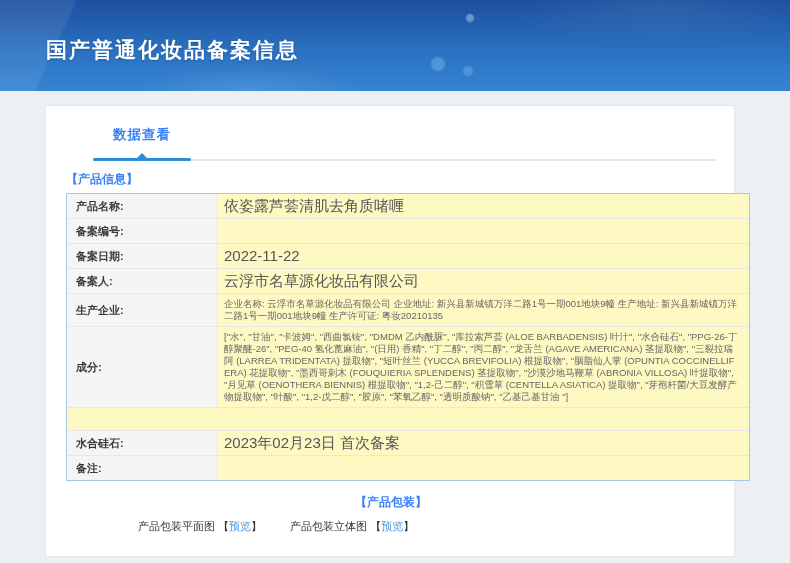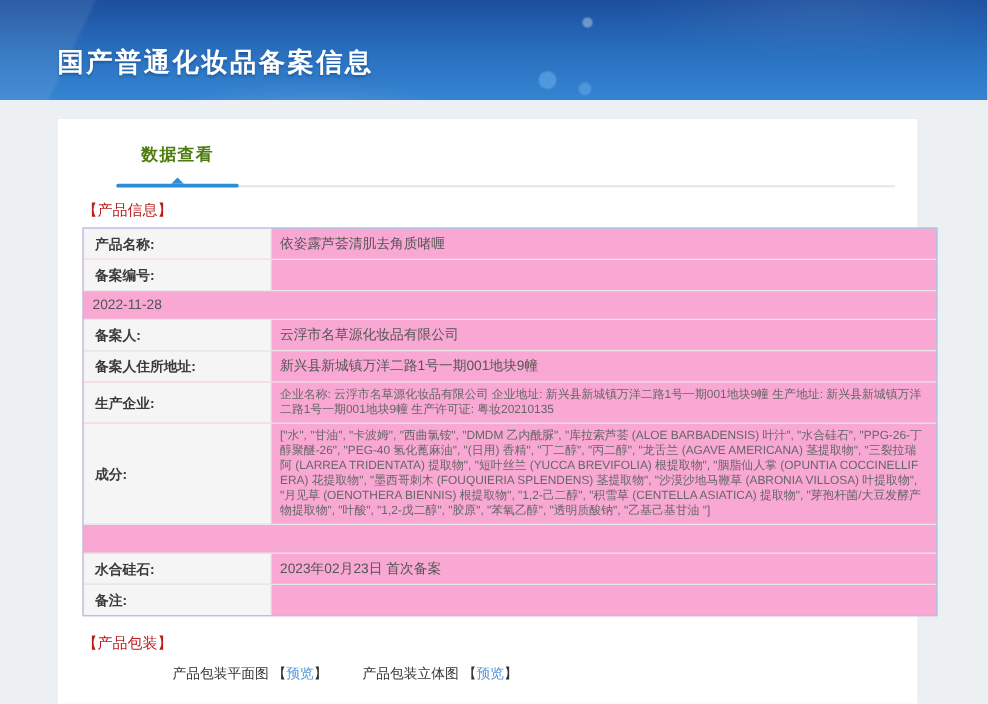--- a/index.html
+++ b/index.html
@@ -4,21 +4,21 @@
 <style>
   * { margin:0; padding:0; box-sizing:border-box; }
   html,body { width:790px; height:563px; overflow:hidden; }
   body {
     font-family:"Liberation Sans","DejaVu Sans",sans-serif;
     background:#edf0f3;
     color:#333;
   }
   
   .hero {
-    height:80px;
+    height:91px;
     background:
       radial-gradient(circle 5px at 470px 18px, rgba(255,255,255,.35) 0 3px, rgba(255,255,255,0) 5px),
       radial-gradient(circle 8px at 438px 64px, rgba(140,205,255,.35) 0 6px, rgba(255,255,255,0) 8px),
       radial-gradient(circle 6px at 468px 71px, rgba(140,205,255,.30) 0 4px, rgba(255,255,255,0) 6px),
       radial-gradient(ellipse 160px 34px at 250px 88px, rgba(255,255,255,.10), rgba(255,255,255,0) 70%),
       radial-gradient(ellipse 220px 60px at 660px 6px, rgba(255,255,255,.07), rgba(255,255,255,0) 70%),
       linear-gradient(115deg, rgba(255,255,255,.08) 0 9%, rgba(255,255,255,0) 9.5% 100%),
       linear-gradient(180deg,#1c4f9e 0%, #2a71c0 55%, #3584d2 100%);
     position:relative;
   }
@@ -38,56 +38,56 @@
   .tabs { position:relative; margin-left:27px; margin-right:0; height:40px; }
   .tabs-divider {
     position:absolute; left:0; right:0; bottom:0; height:2px; background:#e9e9e9;
   }
   .tab {
     position:absolute; left:0; bottom:0; width:98px; height:40px;
     text-align:center; cursor:pointer;
   }
   .tab-label {
     display:block; padding-top:5px;
-    font-size:13.5px; font-weight:bold; color:#4d7c0f; letter-spacing:1px;
+    font-size:13.5px; font-weight:bold; color:#3b82f6; letter-spacing:1px;
   }
   .tab-underline {
     position:absolute; left:0; right:0; bottom:0; height:3px; background:#2b8ed6; border-radius:2px;
   }
   .tab-caret {
     position:absolute; left:50%; bottom:3px; margin-left:-5px;
     width:0; height:0;
     border-left:5px solid transparent; border-right:5px solid transparent;
     border-bottom:5px solid #2b8ed6;
   }
   
-  .sec-heading { font-size:12px; font-weight:normal; color:#b91c1c; }
+  .sec-heading { font-size:12px; font-weight:bold; color:#3b82f6; }
   .sec-product { margin:10px 0 5px 0; }
   
   .ptable {
-    width:684px; border:1px solid #a9c6e8; background:#f9a8d4;
+    width:684px; border:1px solid #a9c6e8; background:#fef9c3;
   }
   .trow {
     display:flex; min-height:23px; border-bottom:1px solid #e7e7e7; align-items:center;
   }
   .trow:last-child { border-bottom:none;justify-content:center; }
   .tlabel {
     width:150px; flex:0 0 150px; align-self:stretch;
     background:#f5f5f5; border-right:1px solid #ededed;
     font-size:11px; font-weight:bold; color:#3a3a3a;
     padding:5px 4px 4px 9px; display:flex; align-items:center;
   }
   .tvalue {
-    flex:1; font-size:11px; color:#555;
+    flex:1; font-size:15px; color:#555;
     padding:4px 10px 4px 7px; line-height:14px;
     word-break:break-all;
   }
   .trow.small .tvalue { font-size:9.5px; line-height:12px; color:#666; }
   
-  .sec-pack { margin-top:13px; }
+  .sec-pack { margin-top:13px;text-align:center; }
   .pkg-items { display:flex; gap:28px; padding-left:72px; margin-top:8px; }
   .pkg-item { font-size:11px; color:#333; white-space:nowrap; }
   .bracket { color:#333; font-size:11px; }
   a.link { color:#4f95db; text-decoration:none; font-size:11px; cursor:pointer; }
 </style>
 </head>
 <body>
 
 <div class="hero">
   <div class="hero-title">国产普通化妆品备案信息</div>
@@ -108,29 +108,26 @@
 
   <div class="ptable">
       <div class="trow">
         <div class="tlabel">产品名称:</div>
         <div class="tvalue">依姿露芦荟清肌去角质啫喱</div>
       </div>
       <div class="trow">
         <div class="tlabel">备案编号:</div>
       </div>
       <div class="trow">
-        <div class="tvalue">2022-11-28</div>
+        <div class="tlabel">备案日期:</div>
+        <div class="tvalue">2022-11-22</div>
       </div>
       <div class="trow">
         <div class="tlabel">备案人:</div>
         <div class="tvalue">云浮市名草源化妆品有限公司</div>
-      </div>
-      <div class="trow">
-        <div class="tlabel">备案人住所地址:</div>
-        <div class="tvalue">新兴县新城镇万洋二路1号一期001地块9幢</div>
       </div>
       <div class="trow small">
         <div class="tlabel">生产企业:</div>
         <div class="tvalue">企业名称: 云浮市名草源化妆品有限公司 企业地址: 新兴县新城镇万洋二路1号一期001地块9幢 生产地址: 新兴县新城镇万洋二路1号一期001地块9幢 生产许可证: 粤妆20210135</div>
       </div>
       <div class="trow small">
         <div class="tlabel">成分:</div>
         <div class="tvalue">["水", "甘油", "卡波姆", "西曲氯铵", "DMDM 乙内酰脲", "库拉索芦荟 (ALOE BARBADENSIS) 叶汁", "水合硅石", "PPG-26-丁醇聚醚-26", "PEG-40 氢化蓖麻油", "(日用) 香精", "丁二醇", "丙二醇", "龙舌兰 (AGAVE AMERICANA) 茎提取物", "三裂拉瑞阿 (LARREA TRIDENTATA) 提取物", "短叶丝兰 (YUCCA BREVIFOLIA) 根提取物", "胭脂仙人掌 (OPUNTIA COCCINELLIFERA) 花提取物", "墨西哥刺木 (FOUQUIERIA SPLENDENS) 茎提取物", "沙漠沙地马鞭草 (ABRONIA VILLOSA) 叶提取物", "月见草 (OENOTHERA BIENNIS) 根提取物", "1,2-己二醇", "积雪草 (CENTELLA ASIATICA) 提取物", "芽孢杆菌/大豆发酵产物提取物", "叶酸", "1,2-戊二醇", "胶原", "苯氧乙醇", "透明质酸钠", "乙基己基甘油 "]</div>
       </div>
       <div class="trow">

